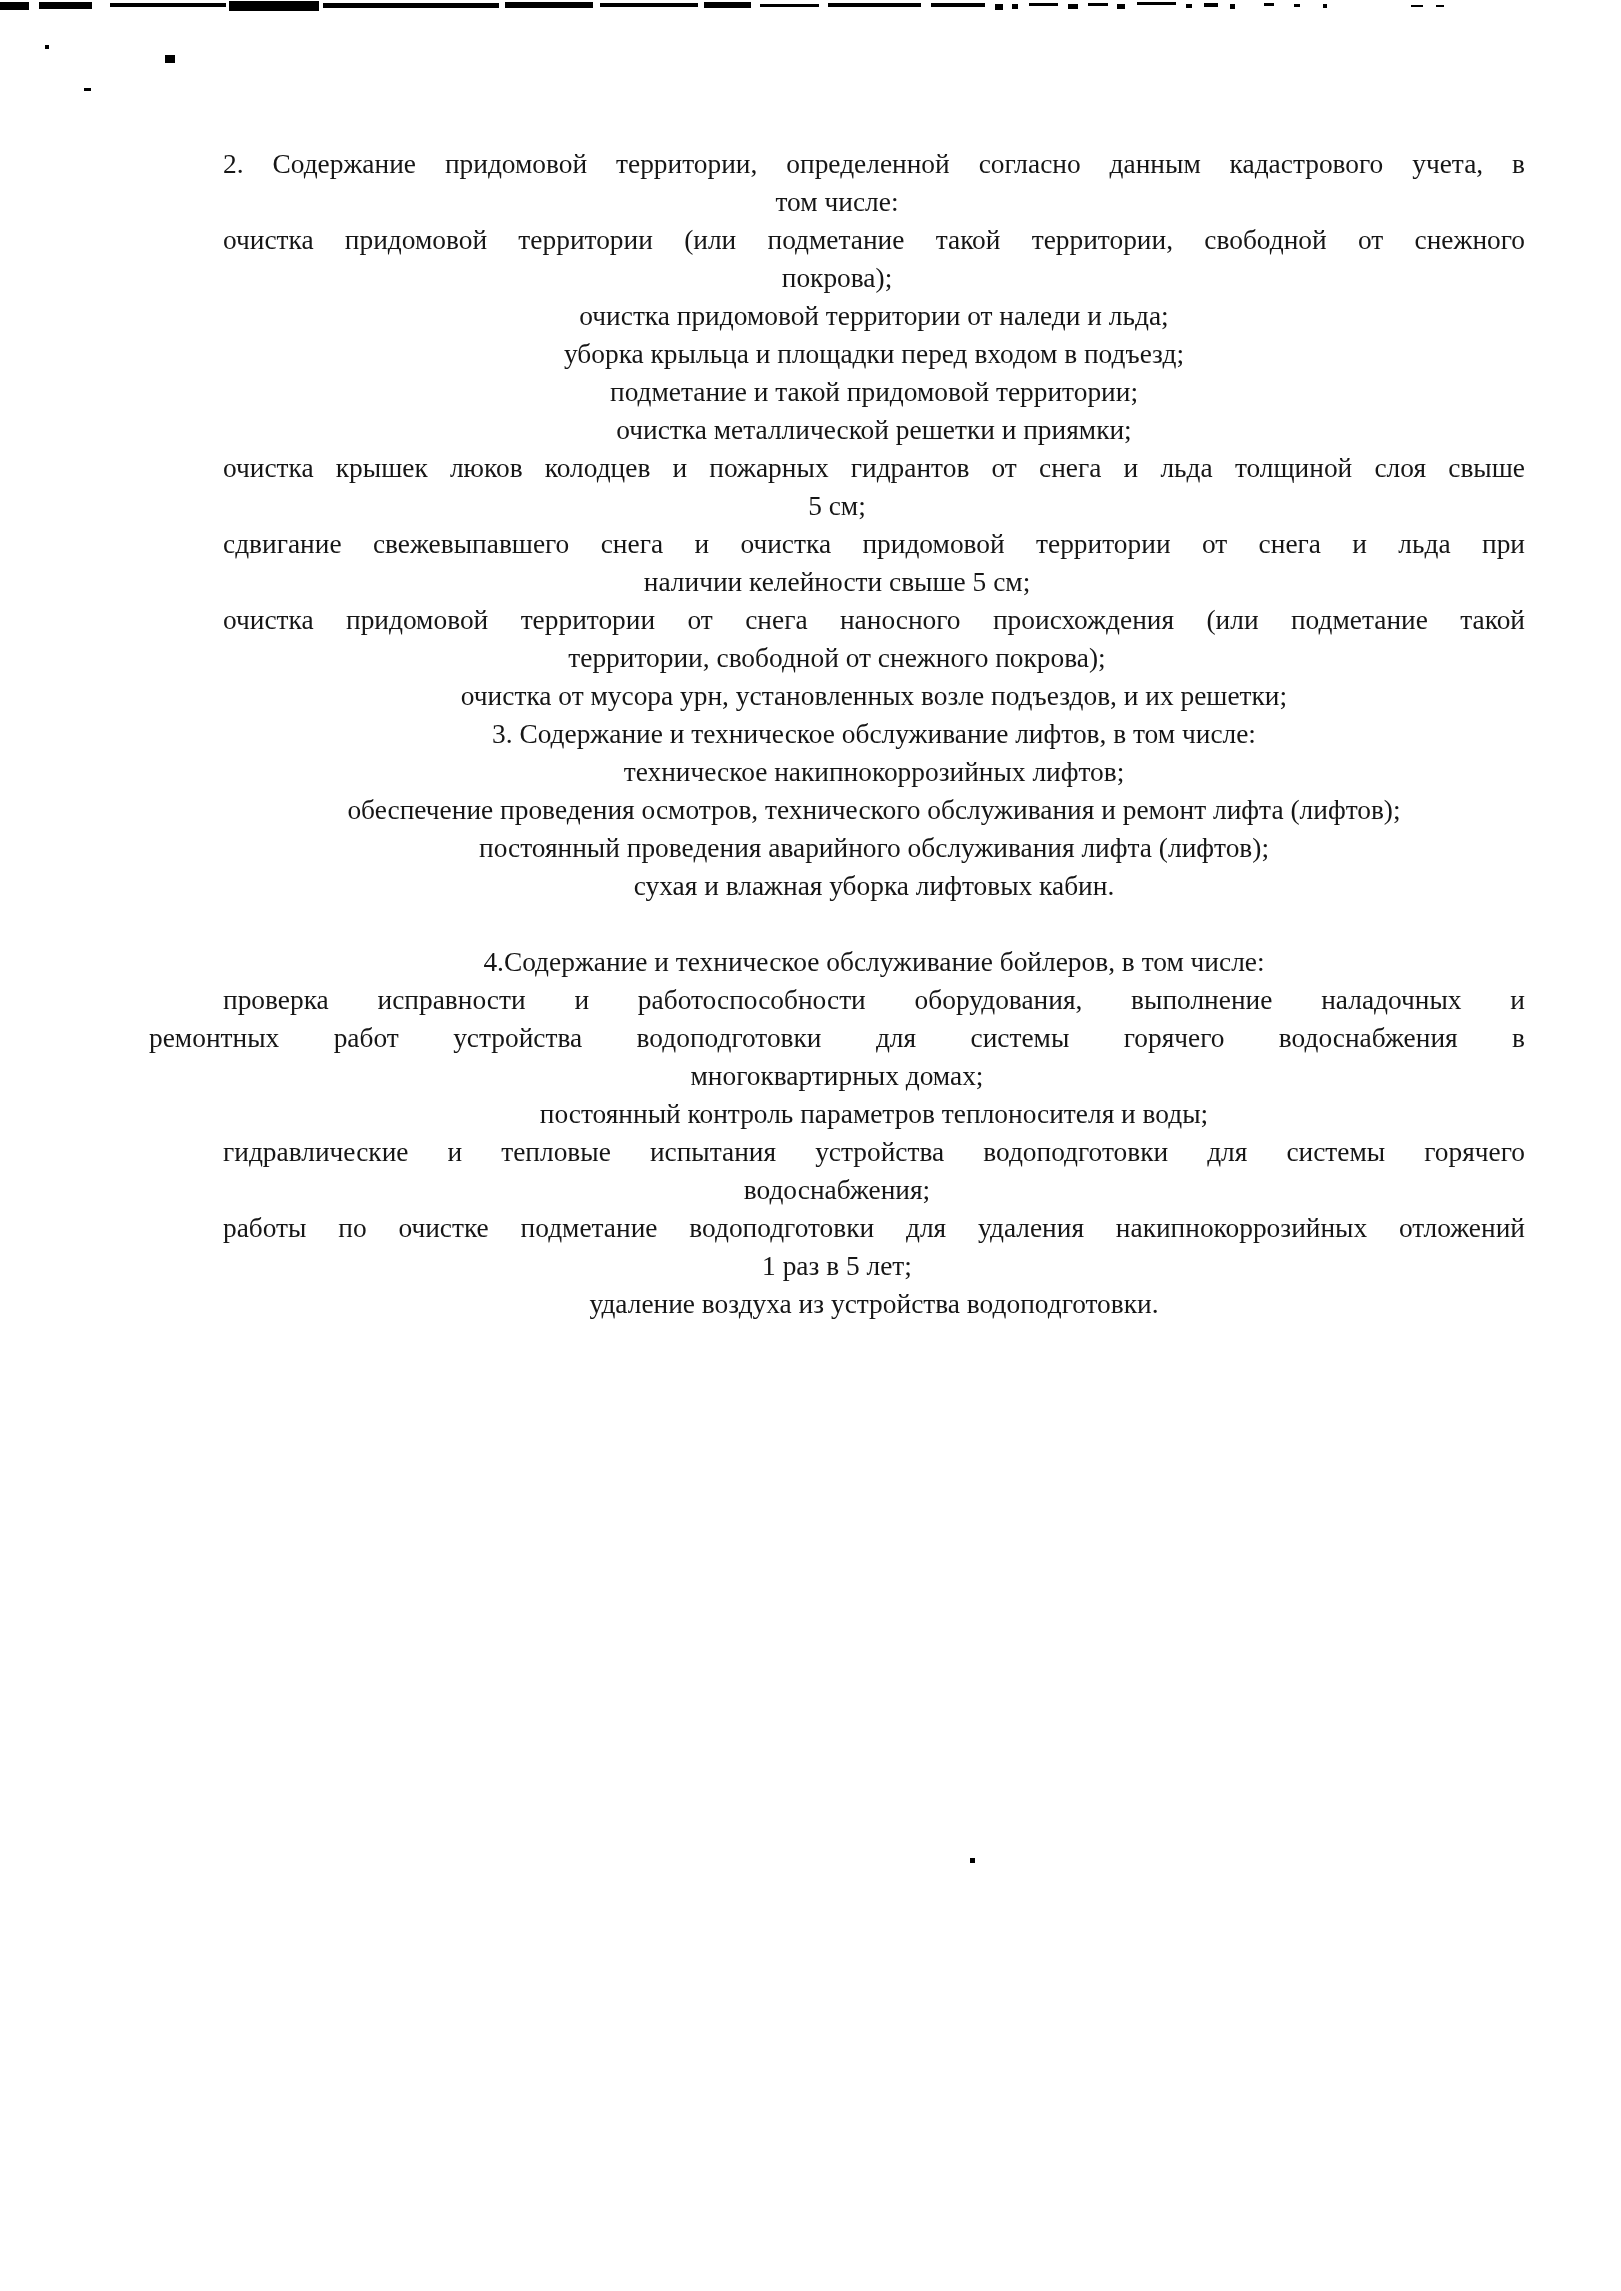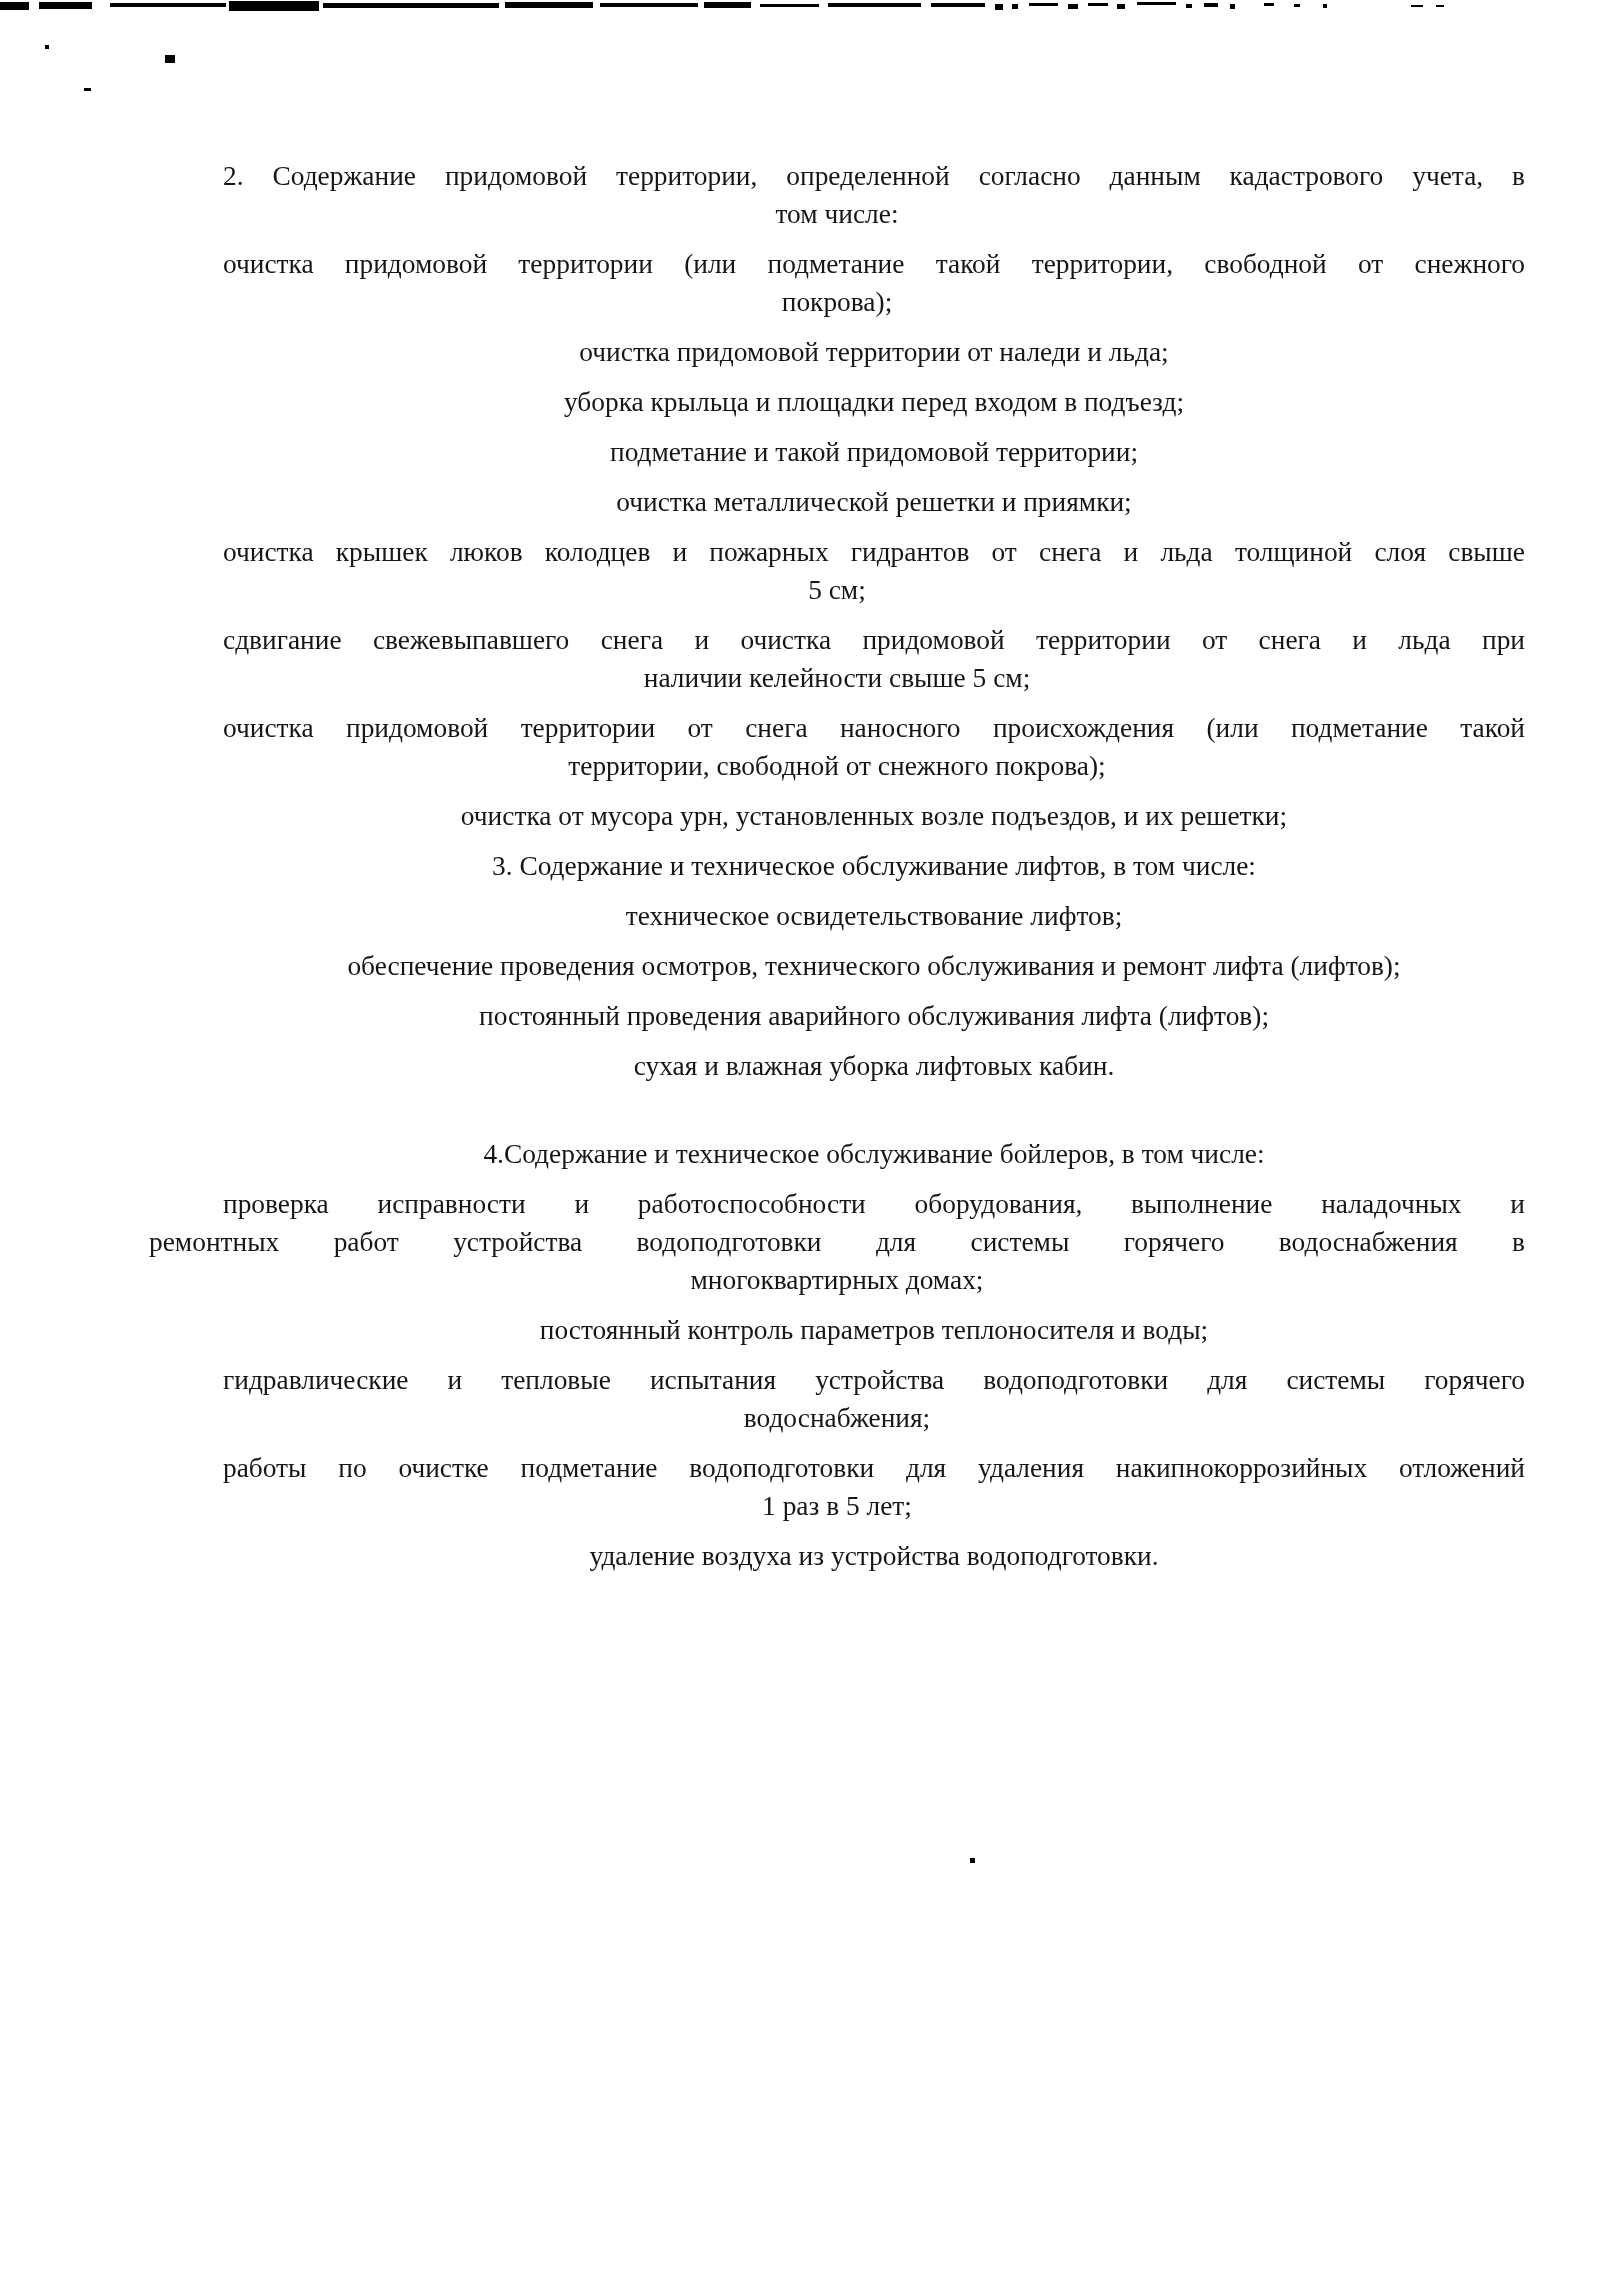--- a/index.html
+++ b/index.html
@@ -24,21 +24,21 @@
     color: #161616;
     font-size: 27.4px;
     -webkit-font-smoothing: antialiased;
   }
   .line {
     height: 38px;
     line-height: 38px;
     white-space: pre;
     text-align: center;
   }
-  .line.indent { padding-left: 74px; margin-top: 12px; }
+  .line.indent { padding-left: 74px; }
   .line.justify {
     white-space: normal;
     text-align: justify;
     text-align-last: justify;
   }
   .line.blank { white-space: normal; }
   
   .artifact {
     position: absolute;
     background: #000000;
@@ -93,21 +93,21 @@
       <div class="line indent">подметание и такой придомовой территории;</div>
       <div class="line indent">очистка металлической решетки и приямки;</div>
       <div class="line indent justify">очистка крышек люков колодцев и пожарных гидрантов от снега и льда толщиной слоя свыше</div>
       <div class="line">5 см;</div>
       <div class="line indent justify">сдвигание свежевыпавшего снега и очистка придомовой территории от снега и льда при</div>
       <div class="line">наличии келейности свыше 5 см;</div>
       <div class="line indent justify">очистка придомовой территории от снега наносного происхождения (или подметание такой</div>
       <div class="line">территории, свободной от снежного покрова);</div>
       <div class="line indent">очистка от мусора урн, установленных возле подъездов, и их решетки;</div>
       <div class="line indent">3. Содержание и техническое обслуживание лифтов, в том числе:</div>
-      <div class="line indent">техническое освидетельствование лифтов;</div>
+      <div class="line indent">техническое накипнокоррозийных лифтов;</div>
       <div class="line indent">обеспечение проведения осмотров, технического обслуживания и ремонт лифта (лифтов);</div>
       <div class="line indent">постоянный проведения аварийного обслуживания лифта (лифтов);</div>
       <div class="line indent">сухая и влажная уборка лифтовых кабин.</div>
       <div class="line blank">&nbsp;</div>
       <div class="line indent">4.Содержание и техническое обслуживание бойлеров, в том числе:</div>
       <div class="line indent justify">проверка исправности и работоспособности оборудования, выполнение наладочных и</div>
       <div class="line justify">ремонтных работ устройства водоподготовки для системы горячего водоснабжения в</div>
       <div class="line">многоквартирных домах;</div>
       <div class="line indent">постоянный контроль параметров теплоносителя и воды;</div>
       <div class="line indent justify">гидравлические и тепловые испытания устройства водоподготовки для системы горячего</div>

